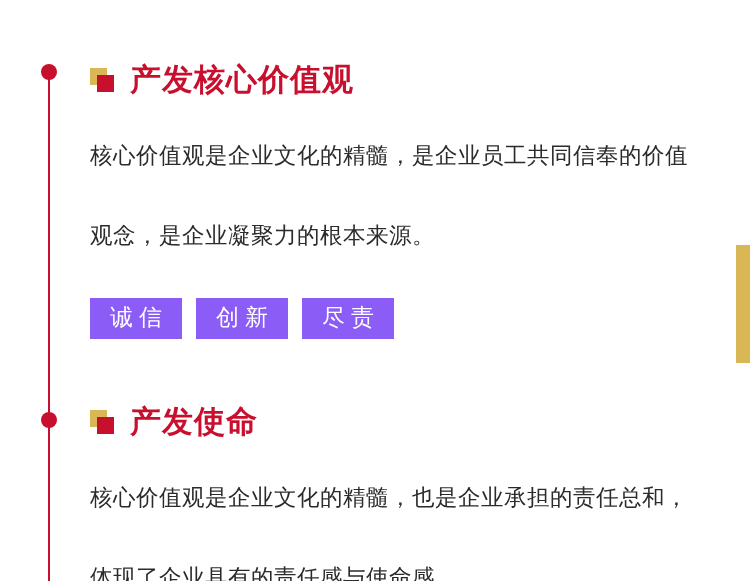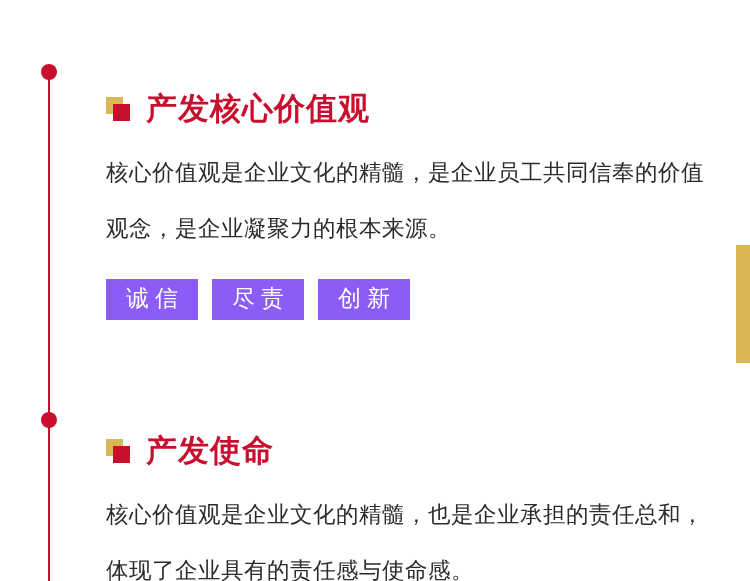--- a/index.html
+++ b/index.html
@@ -47,21 +47,21 @@
 
   
   .content {
     position: absolute;
     left: 90px;
     top: 0;
     width: 640px;
     height: 581px;
   }
 
-  .section { position: absolute; left: 16px; width: 620px; margin-top: 29px; }
+  .section { position: absolute; left: 0; width: 620px; }
   .section.first { top: 58px; }
   .section.second { top: 400px; }
 
   
   .heading {
     display: flex;
     align-items: center;
     height: 42px;
   }
   .bullet {
@@ -94,21 +94,21 @@
     letter-spacing: 1px;
     line-height: 1;
     white-space: nowrap;
   }
 
   
   .para {
     margin-top: 16px;
     color: #2b2b2b;
     font-size: 22.5px;
-    line-height: 56px;
+    line-height: 80px;
     letter-spacing: 0.5px;
     width: 620px;
   }
 
   
   .tags {
     margin-top: 22px;
     display: flex;
     gap: 14px;
   }
@@ -138,22 +138,22 @@
     <div class="heading">
       <span class="bullet">
         <span class="sq-gold"></span>
         <span class="sq-red"></span>
       </span>
       <span class="heading-text">产发核心价值观</span>
     </div>
     <div class="para">核心价值观是企业文化的精髓，是企业员工共同信奉的价值观念，是企业凝聚力的根本来源。</div>
     <div class="tags">
       <span class="tag">诚信</span>
+      <span class="tag">创新</span>
       <span class="tag">尽责</span>
-      <span class="tag">创新</span>
     </div>
   </div>
 
   <div class="section second">
     <div class="heading">
       <span class="bullet">
         <span class="sq-gold"></span>
         <span class="sq-red"></span>
       </span>
       <span class="heading-text">产发使命</span>

